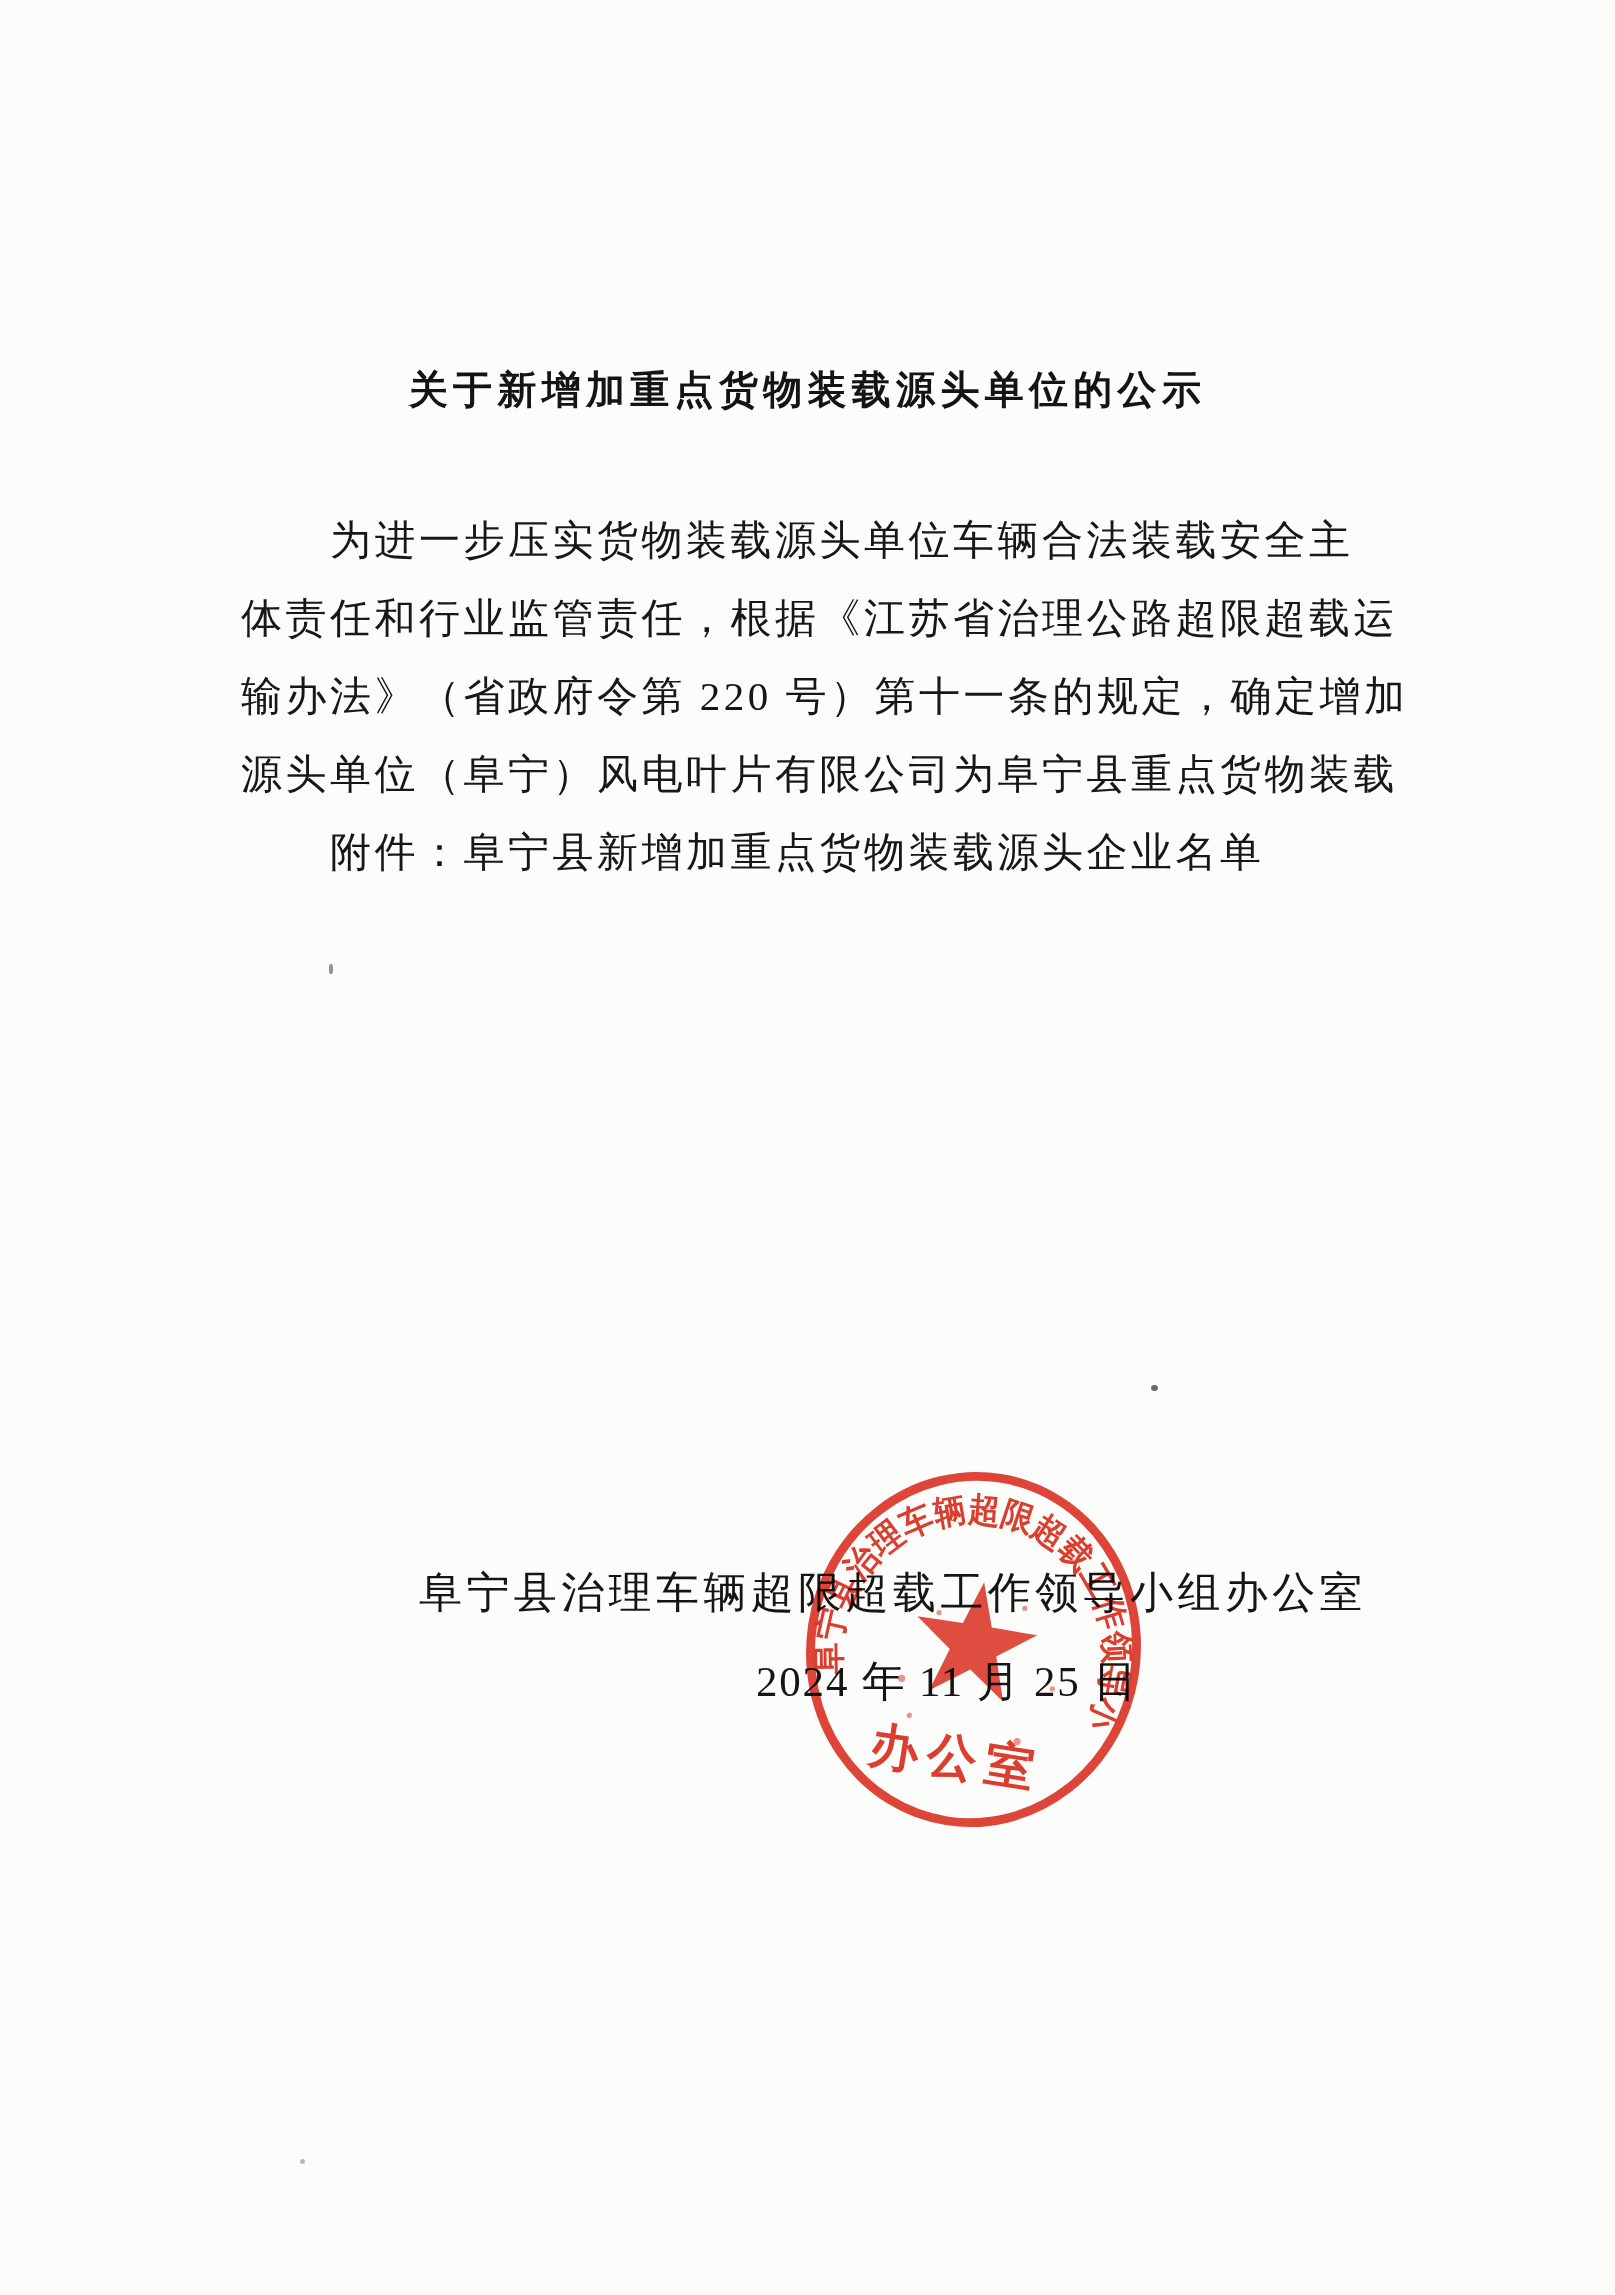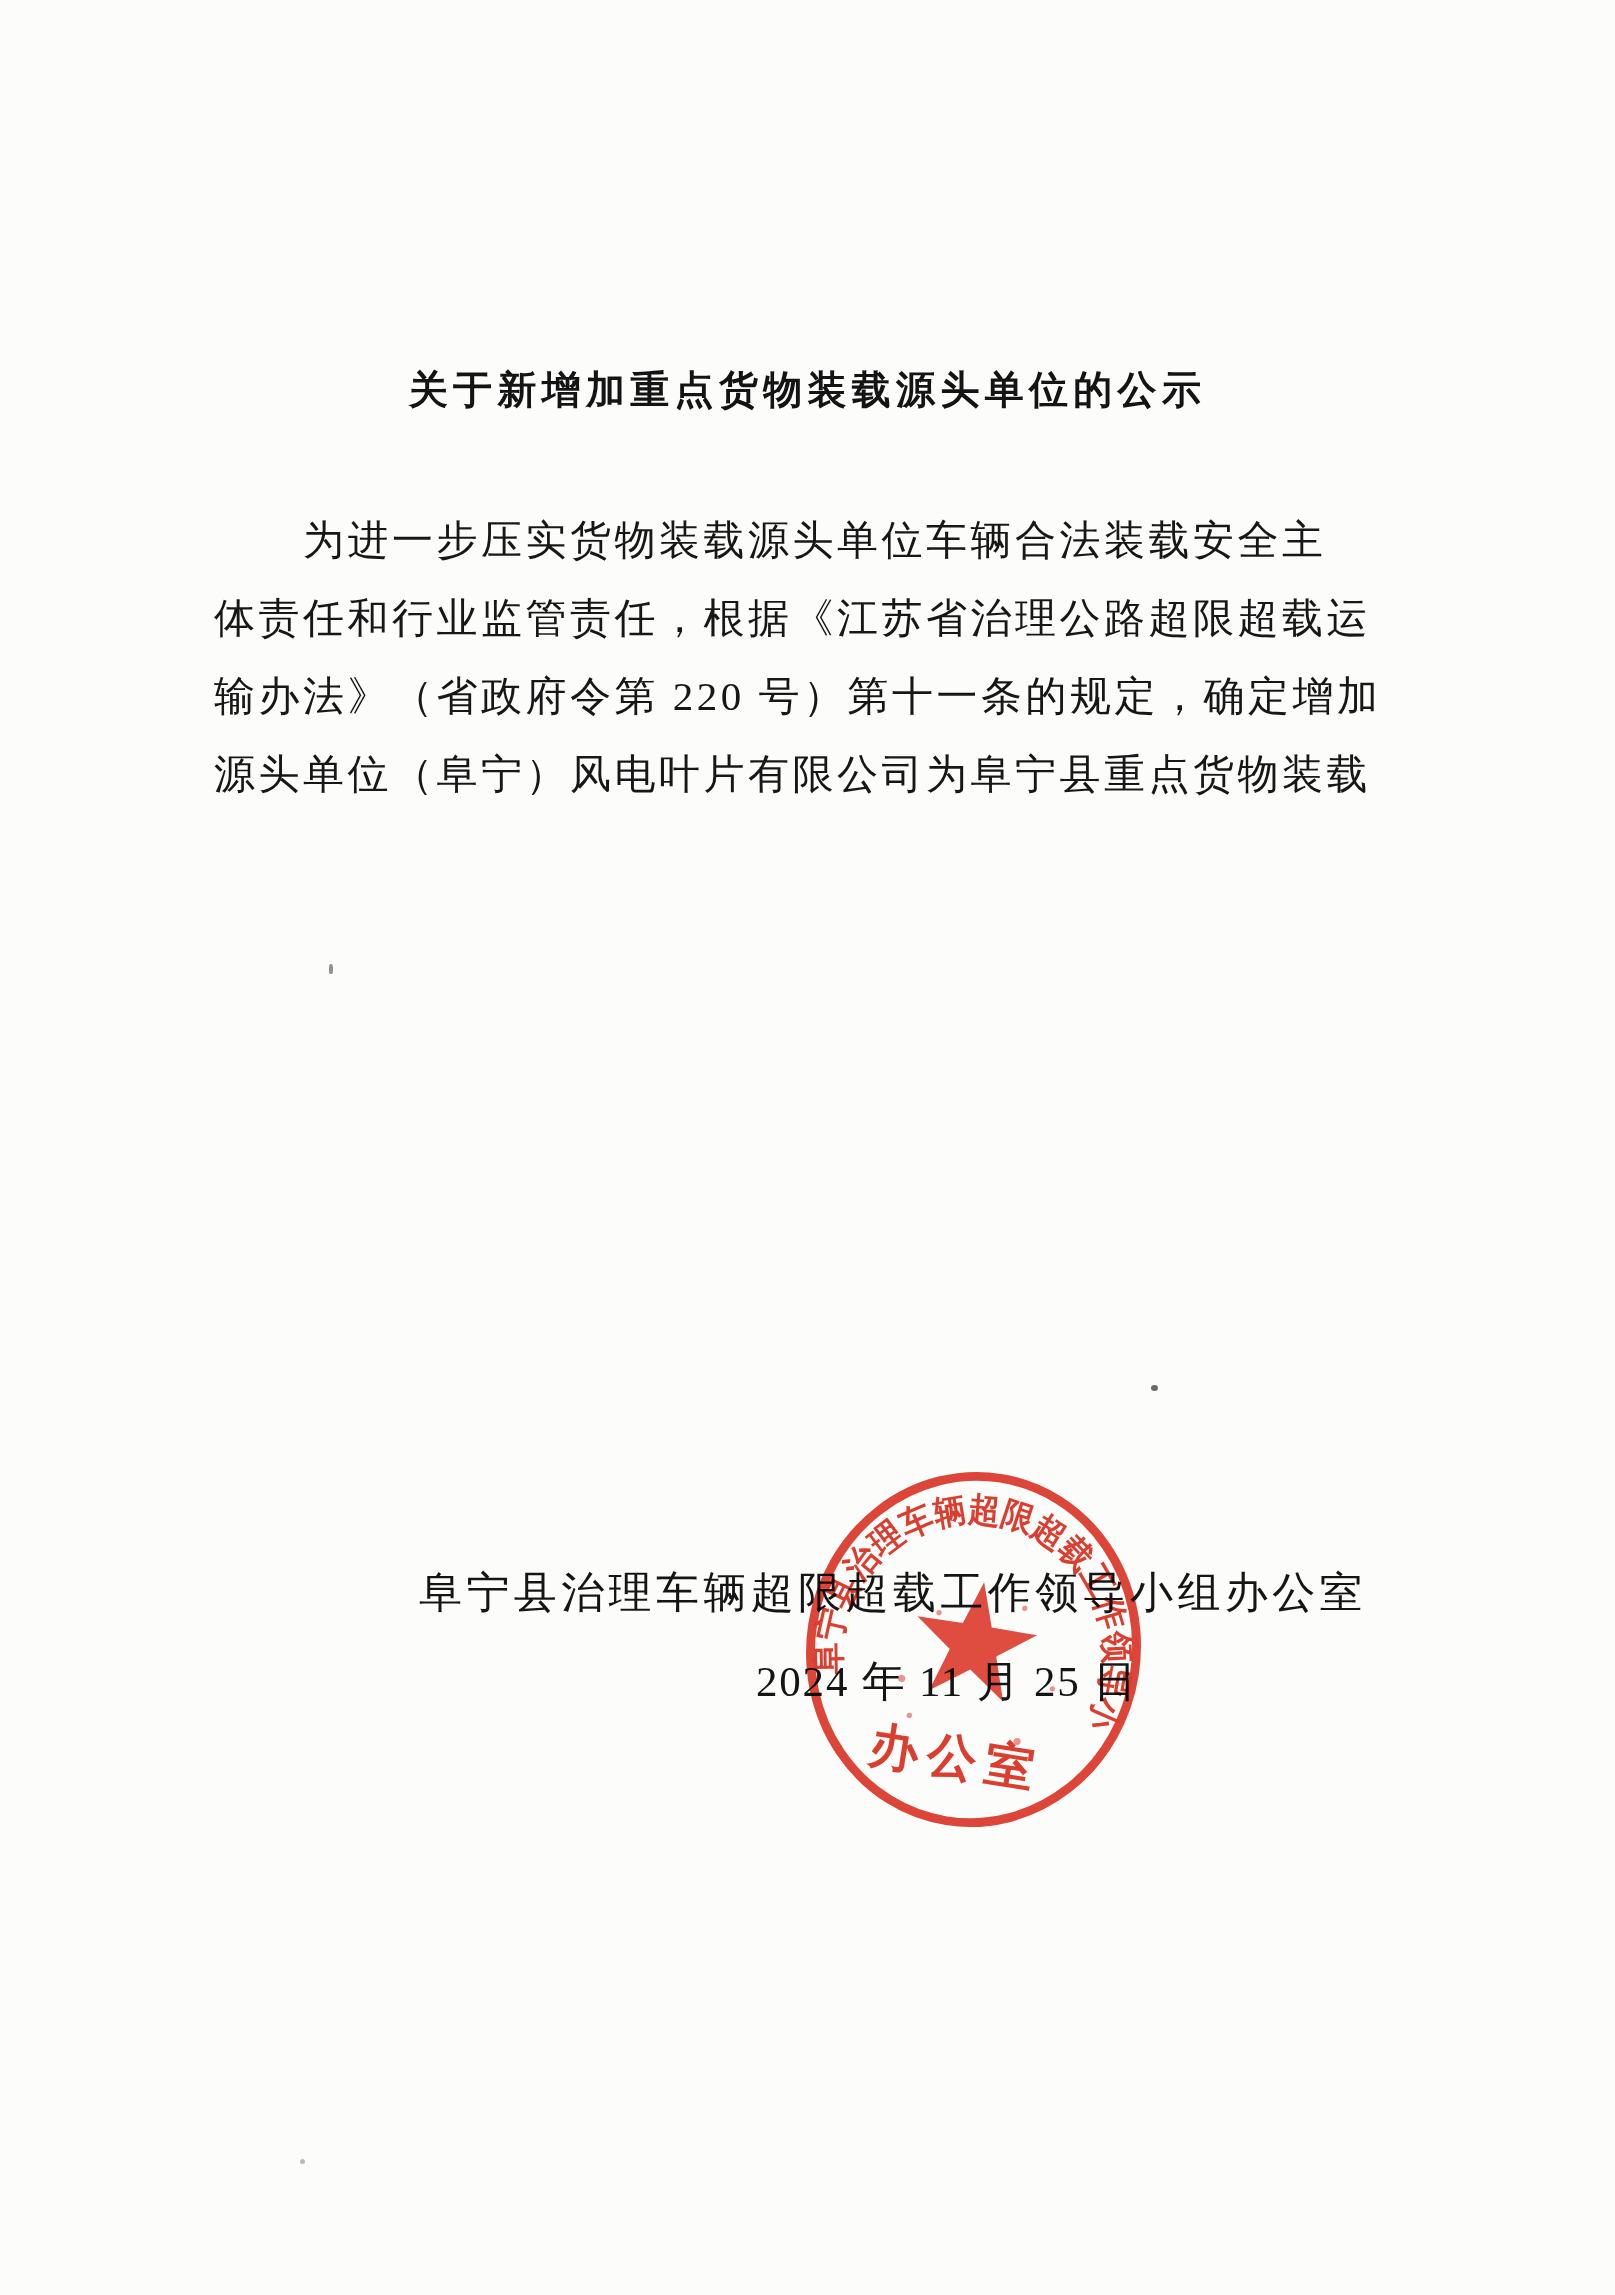--- a/index.html
+++ b/index.html
@@ -25,21 +25,21 @@
     text-align: center;
     font-size: 39px;
     font-weight: bold;
     letter-spacing: 5.3px;
     color: #141414;
     white-space: nowrap;
   }
   .doc-body {
     position: absolute;
     top: 501px;
-    left: 214px;
+    left: 241px;
     width: 1162px;
   }
   .body-line {
     height: 78px;
     line-height: 78px;
     font-size: 41px;
     letter-spacing: 3.5px;
     white-space: nowrap;
     color: #171717;
   }
@@ -88,20 +88,21 @@
 
 <div class="page">
 
   <h1 class="doc-title">关于新增加重点货物装载源头单位的公示</h1>
 
   <div class="doc-body">
     <div class="body-line indent">为进一步压实货物装载源头单位车辆合法装载安全主</div>
     <div class="body-line">体责任和行业监管责任，根据《江苏省治理公路超限超载运</div>
     <div class="body-line">输办法》（省政府令第 220 号）第十一条的规定，确定增加</div>
     <div class="body-line">源头单位（阜宁）风电叶片有限公司为阜宁县重点货物装载</div>
+    <div class="body-line indent">附件：阜宁县新增加重点货物装载源头企业名单</div>
   </div>
 
   <div class="signature-line">阜宁县治理车辆超限超载工作领导小组办公室</div>
 
   <div class="date-line">2024 年 11 月 25 日</div>
 
   <svg class="official-seal" viewBox="0 0 390 410" xmlns="http://www.w3.org/2000/svg" aria-hidden="true">
     <defs>
       <path id="seal-arc" d="M 52,258 A 150,152 0 1 1 338,258" fill="none"></path>
     </defs>

